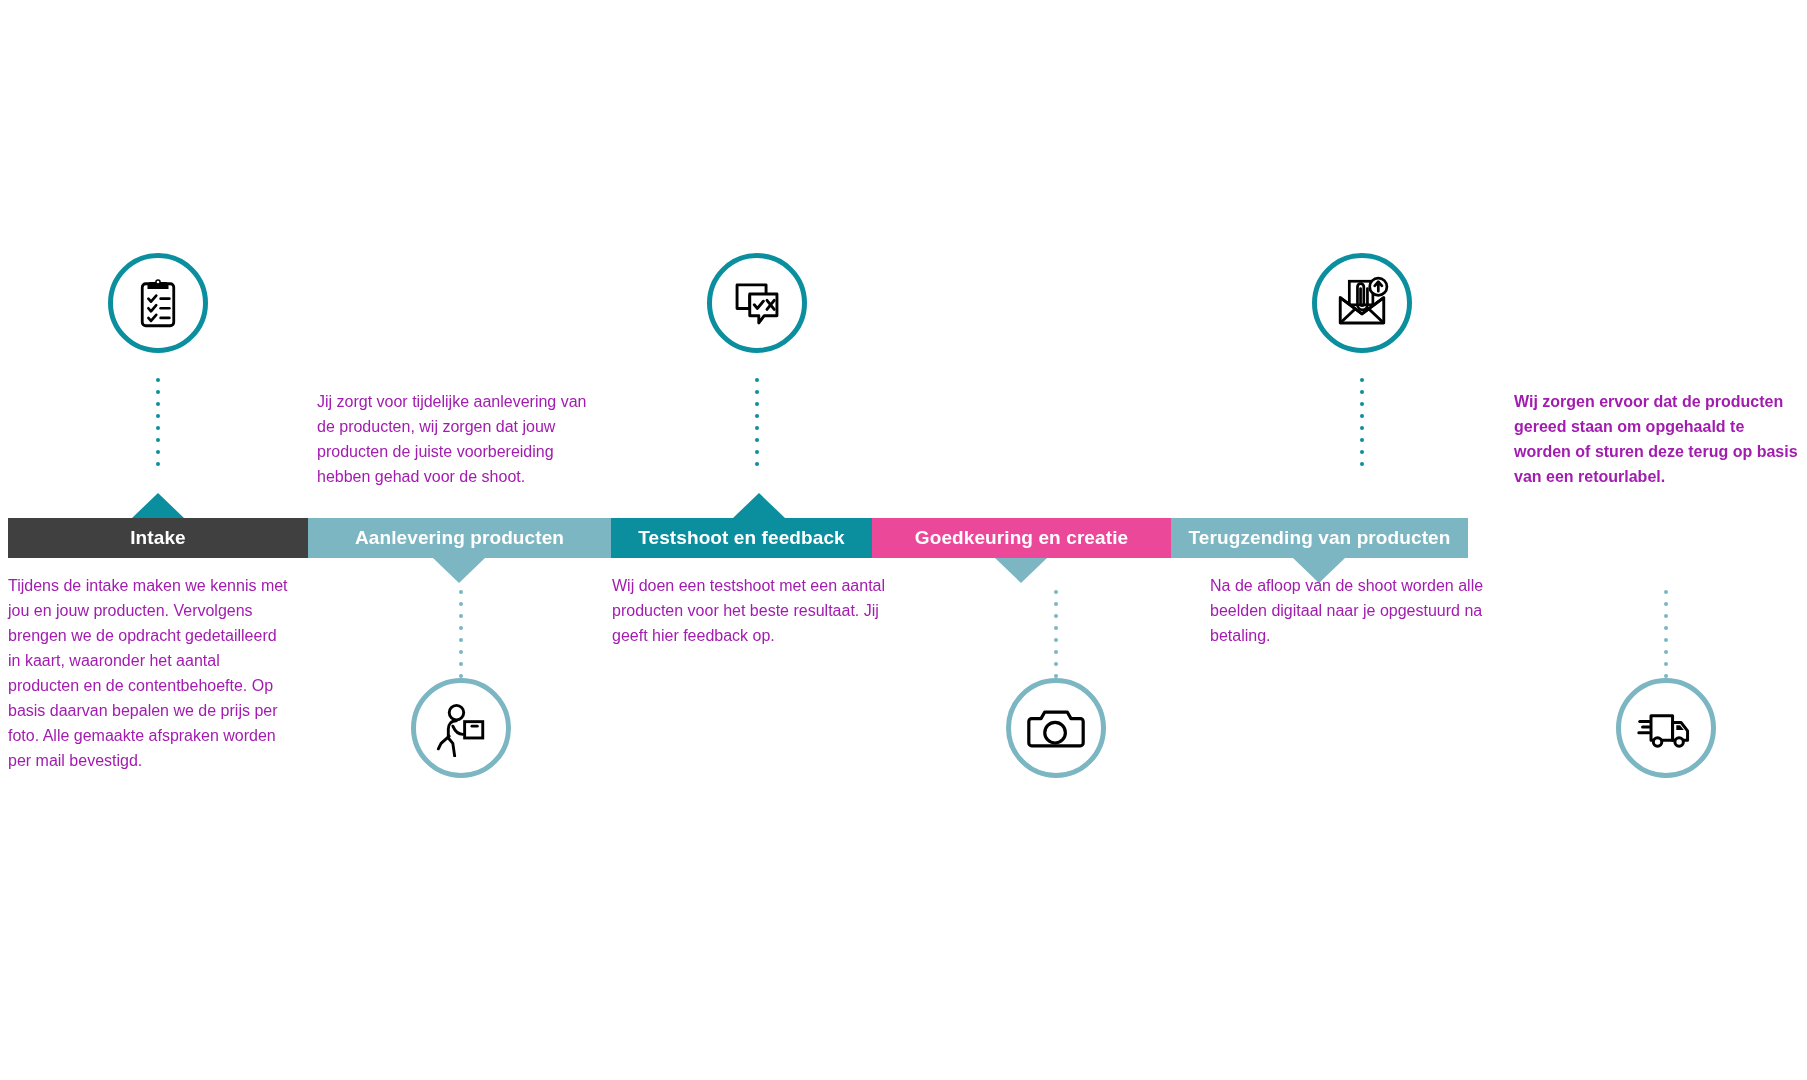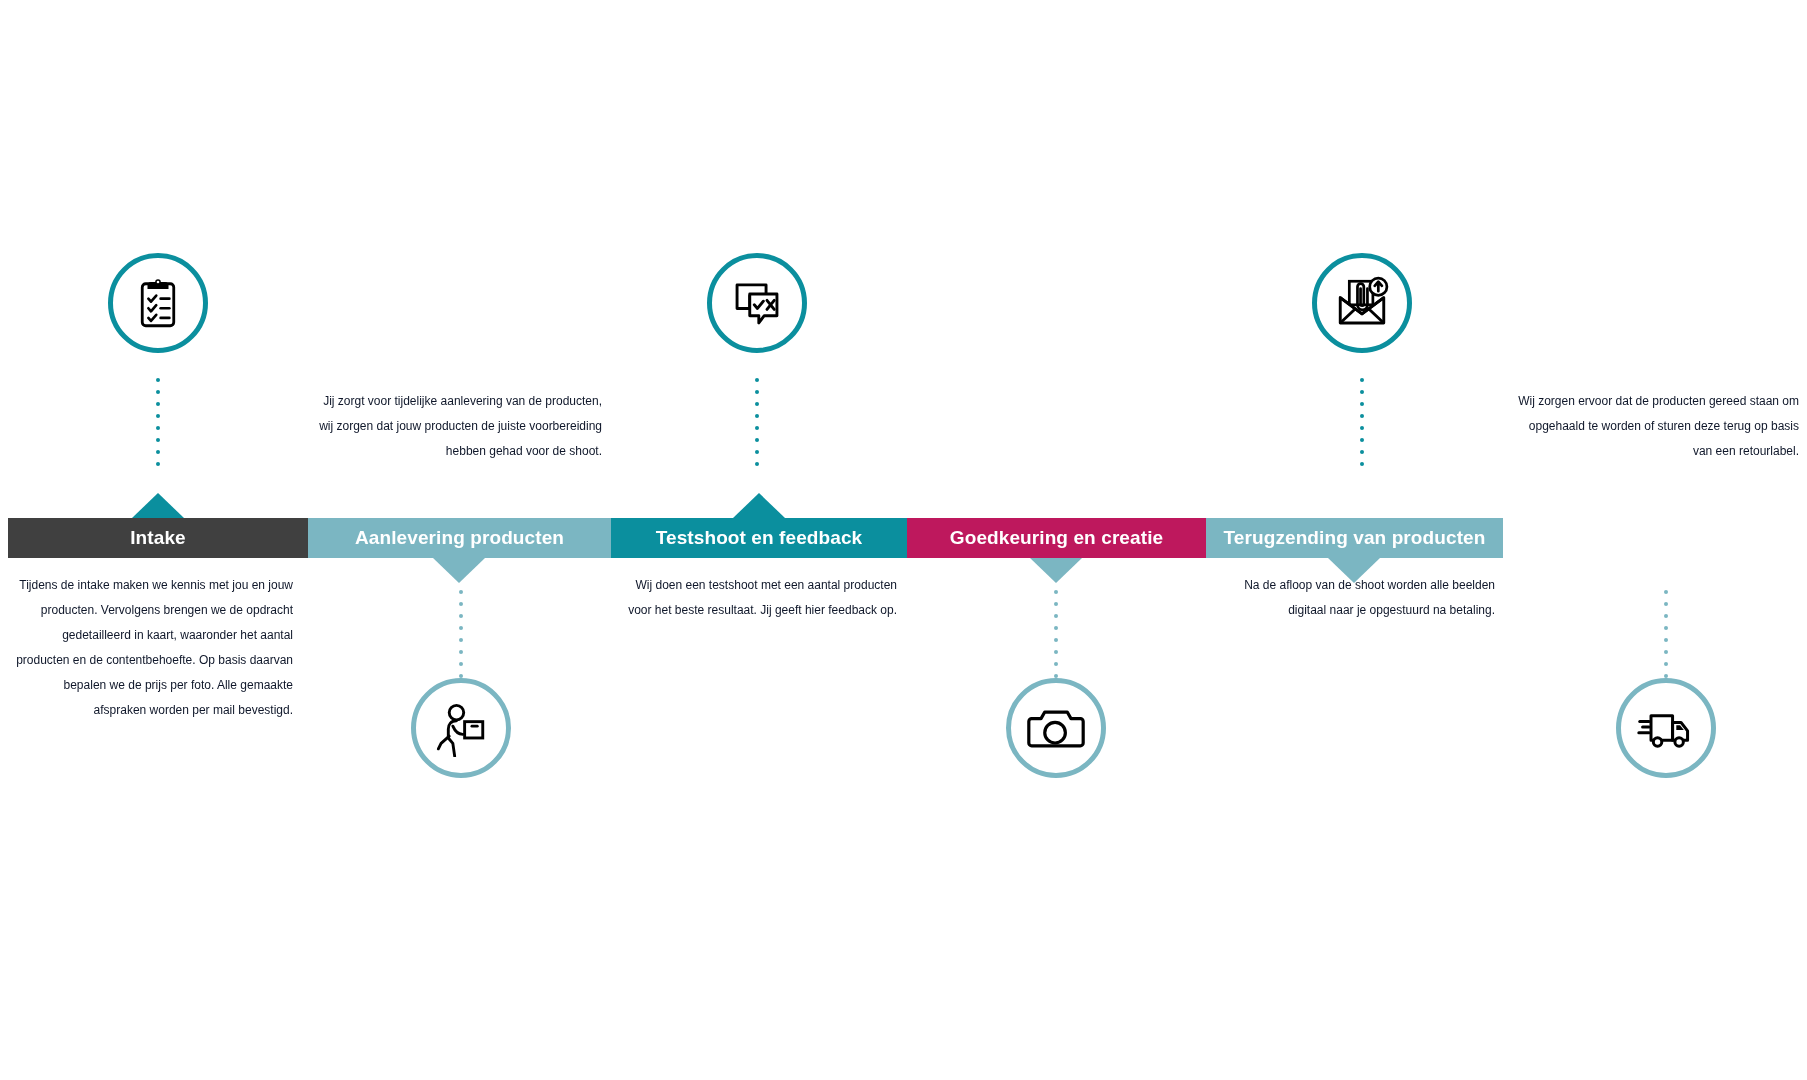--- a/index.html
+++ b/index.html
@@ -85,23 +85,23 @@
     display: block;
     width: 4px;
     height: 4px;
     border-radius: 50%;
     margin-bottom: 8px;
   }
 
   
   .desc {
     position: absolute;
-    text-align: right;
-    color: #0f172a;
-    font-size: 12px;
+    text-align: left;
+    color: #a21caf;
+    font-size: 16px;
     line-height: 25px;
     font-family: "Liberation Sans", sans-serif;
   }
 </style>
 </head>
 <body>
 
 <div id="canvas">
 
   <div class="icon-circle" style="left:108px; top:253px; width:100px; height:100px; border:5px solid #0b8f9e;">
@@ -237,26 +237,26 @@
     <div class="segment" style="width:300px; background:#404040;">
       <div class="pointer up" style="left:124px; border-bottom-color:#0b8f9e;"></div>
       <span class="segment-label">Intake</span>
     </div>
 
     <div class="segment" style="width:303px; background:#7bb6c2;">
       <div class="pointer down" style="left:125px; border-top-color:#7bb6c2;"></div>
       <span class="segment-label">Aanlevering producten</span>
     </div>
 
-    <div class="segment" style="width:296px; background:#0b8f9e;">
+    <div class="segment" style="width:261px; background:#0b8f9e;">
       <div class="pointer up" style="left:122px; border-bottom-color:#0b8f9e;"></div>
       <span class="segment-label">Testshoot en feedback</span>
     </div>
 
-    <div class="segment" style="width:299px; background:#be185d;">
+    <div class="segment" style="width:299px; background:#ec4899;">
       <div class="pointer down" style="left:123px; border-top-color:#7bb6c2;"></div>
       <span class="segment-label">Goedkeuring en creatie</span>
     </div>
 
 
     <div class="segment" style="width:297px; background:#7bb6c2;">
       <div class="pointer down" style="left:122px; border-top-color:#7bb6c2;"></div>
       <span class="segment-label">Terugzending van producten</span>
     </div>
 
@@ -264,15 +264,15 @@
 
   <div class="desc" style="left:8px; top:573px; width:285px;">Tijdens de intake maken we kennis met jou en jouw producten. Vervolgens brengen we de opdracht gedetailleerd in kaart, waaronder het aantal producten en de contentbehoefte. Op basis daarvan bepalen we de prijs per foto. Alle gemaakte afspraken worden per mail bevestigd.</div>
 
   <div class="desc" style="left:317px; top:389px; width:285px;">Jij zorgt voor tijdelijke aanlevering van de producten, wij zorgen dat jouw producten de juiste voorbereiding hebben gehad voor de shoot.</div>
 
   <div class="desc" style="left:612px; top:573px; width:285px;">Wij doen een testshoot met een aantal producten voor het beste resultaat. Jij geeft hier feedback op.</div>
 
 
   <div class="desc" style="left:1210px; top:573px; width:285px;">Na de afloop van de shoot worden alle beelden digitaal naar je opgestuurd na betaling.</div>
 
-  <div class="desc" style="left:1514px; top:389px; width:285px;">Wij zorgen ervoor dat de producten gereed staan om opgehaald te worden of sturen deze terug op basis van een retourlabel.</div>
+  <div class="desc" style="left:1514px; top:389px; width:285px;font-weight:bold;">Wij zorgen ervoor dat de producten gereed staan om opgehaald te worden of sturen deze terug op basis van een retourlabel.</div>
 
 </div>
 
 </body></html>

